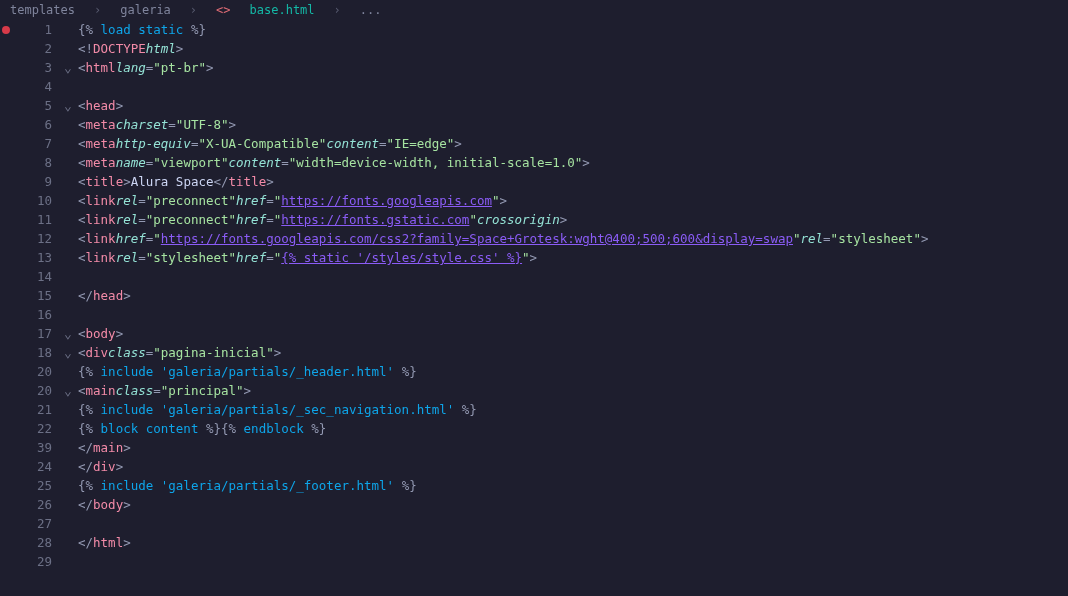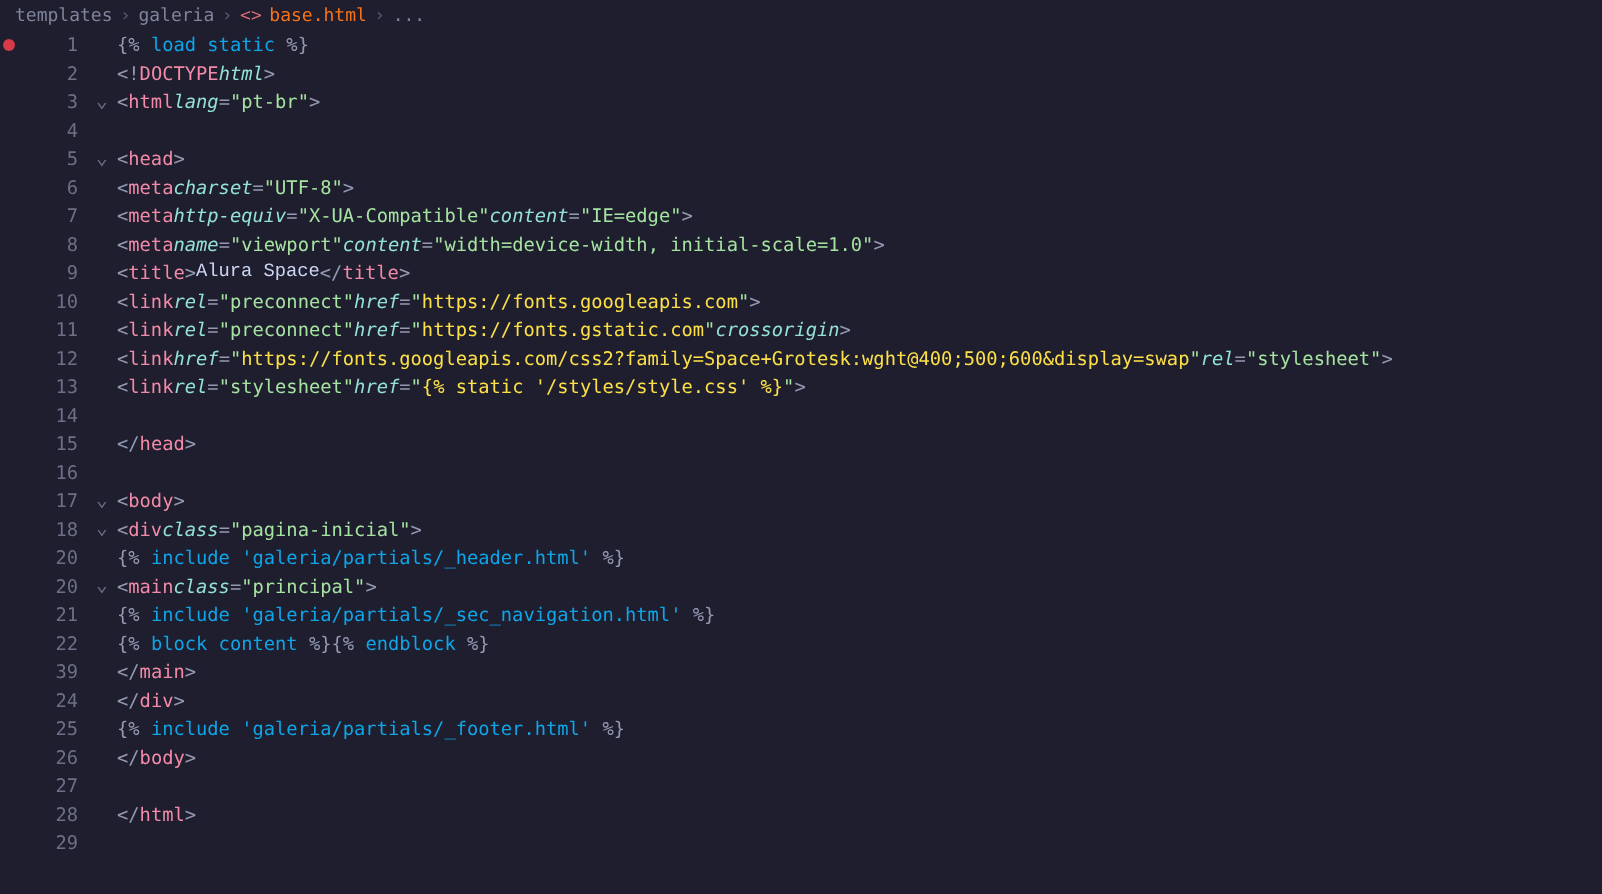--- a/index.html
+++ b/index.html
@@ -12,25 +12,25 @@
   width: 1068px;
   height: 596px;
 }
 .breadcrumb {
   background: #1e1e2e;
   padding: 3px 10px;
   font-size: 12px;
   color: #7f849c;
   display: flex;
   align-items: center;
-  gap: 5px;
+  gap: 19px;
 }
 .breadcrumb .sep { color: #585b70; }
 .breadcrumb .icon-html { color: #e06c75; }
-.breadcrumb .file { color: #f97316; }
+.breadcrumb .file { color: #14b8a6; }
 .editor {
   display: flex;
   background: #1e1e2e;
 }
 .gutter {
   width: 48px;
   text-align: right;
   padding-right: 8px;
   color: #6c7086;
   user-select: none;
@@ -57,23 +57,23 @@
 .breakpoint {
   width: 8px; height: 8px; border-radius: 50%;
   background: #d73a49;
   margin-left: 2px;
 }
 
 .kw { color: #f38ba8; text-align: center; } 
 .tag { color: #f38ba8; } 
 .attr { color: #94e2d5; font-style: italic; } 
 .str { color: #a6e3a1; } 
-.str-u { color: #fde047; }
+.str-u { color: #8b5cf6; text-decoration: underline; }
 .punct { color: #9399b2; } 
-.text { color: #cdd6f4; font-family: Liberation Mono, monospace; }
+.text { color: #cdd6f4; }
 .django { color: #0ea5e9; }
 .chevron { color: #6c7086; cursor: pointer; font-size: 13px; }
 .code .line { padding-left: 2px; }
 </style>
 </head>
 <body>
 
 <div class="breadcrumb">
   <span>templates</span>
   <span class="sep">›</span>

